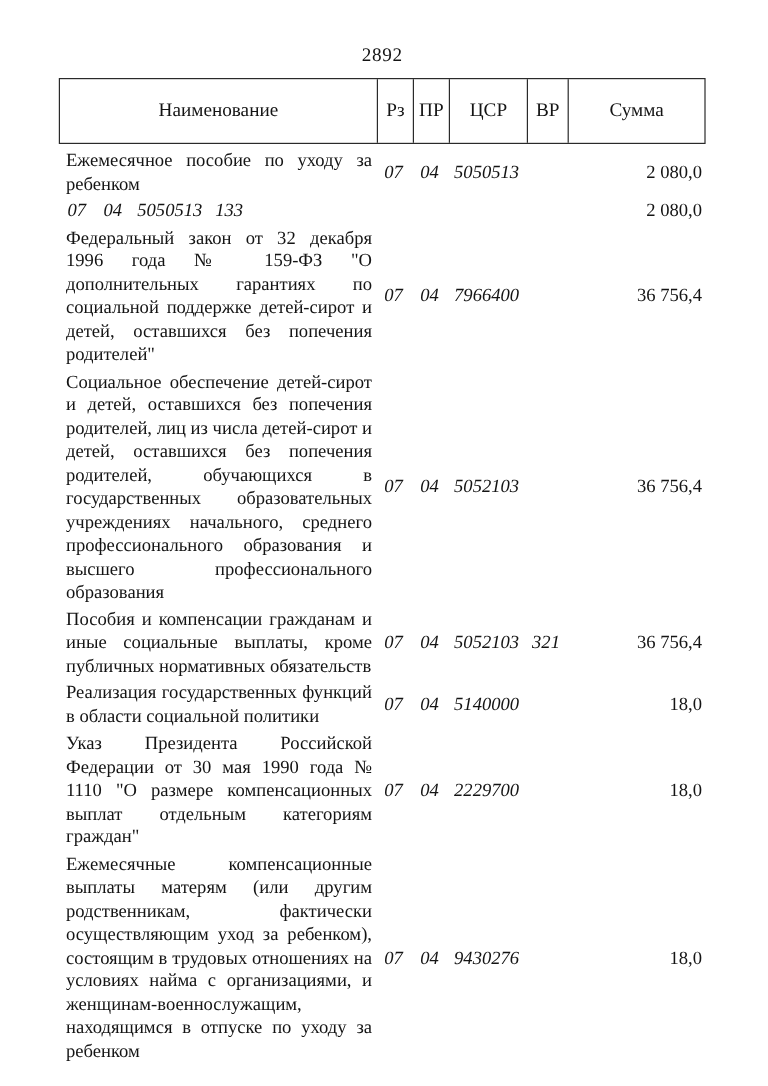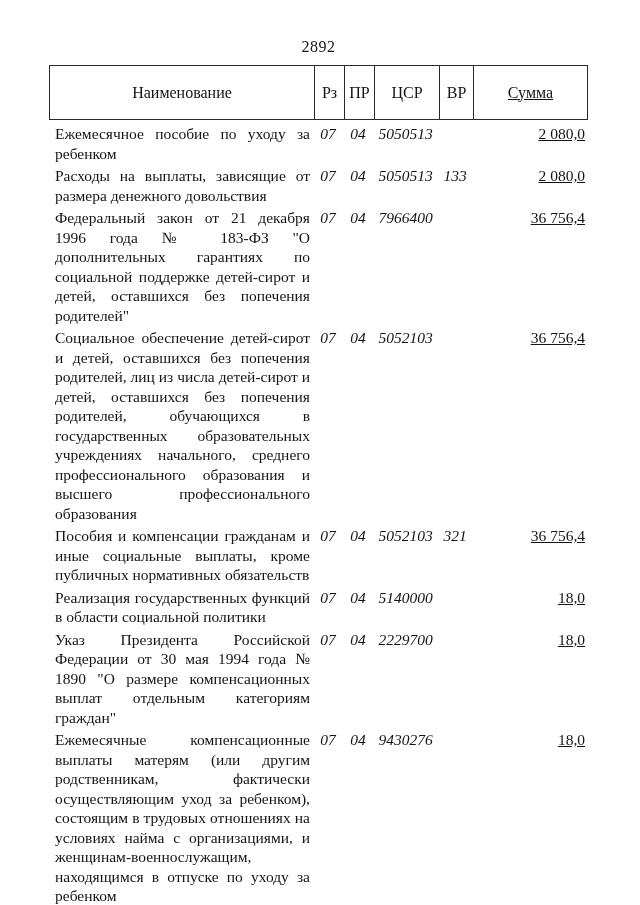--- a/index.html
+++ b/index.html
@@ -46,25 +46,25 @@
     font-size: 16px;
     box-sizing: border-box;
     border-left: 1.5px solid #2a2a2a;
   }
   .th:first-child { border-left: none; }
   .col-name { width: 264px; }
   .col-rz   { width: 30px; }
   .col-pr   { width: 30px; }
   .col-csr  { width: 65px; }
   .col-vr   { width: 34px; }
-  .col-sum  { flex: 1; text-decoration: underline; }
+  .col-sum  { flex: 1; }
   .tbody { margin-top: 4px; }
   .trow {
     display: flex;
-    align-items: flex-start;
+    align-items: center;
     margin-bottom: 3px;
   }
   .td {
     box-sizing: border-box;
     font-size: 15.5px;
     line-height: 19.5px;
     white-space: normal;
   }
   .td.col-name {
     padding: 0 3px 0 6px;
@@ -104,30 +104,29 @@
   <div class="trow">
     <div class="td col-name">Ежемесячное пособие по уходу за ребенком</div>
     <div class="td col-rz">07</div>
     <div class="td col-pr">04</div>
     <div class="td col-csr">5050513</div>
     <div class="td col-vr"></div>
     <div class="td col-sum">2 080,0</div>
   </div>
 
   <div class="trow">
-    <div class="td col-name">Расходы на выплаты, зависящие от размера денежного довольствия</div>
     <div class="td col-rz">07</div>
     <div class="td col-pr">04</div>
     <div class="td col-csr">5050513</div>
     <div class="td col-vr">133</div>
     <div class="td col-sum">2 080,0</div>
   </div>
 
   <div class="trow">
-    <div class="td col-name">Федеральный закон от 21 декабря 1996 года № 183-ФЗ "О дополнительных гарантиях по социальной поддержке детей-сирот и детей, оставшихся без попечения родителей"</div>
+    <div class="td col-name">Федеральный закон от 32 декабря 1996 года № 159-ФЗ "О дополнительных гарантиях по социальной поддержке детей-сирот и детей, оставшихся без попечения родителей"</div>
     <div class="td col-rz">07</div>
     <div class="td col-pr">04</div>
     <div class="td col-csr">7966400</div>
     <div class="td col-vr"></div>
     <div class="td col-sum">36 756,4</div>
   </div>
 
   <div class="trow">
     <div class="td col-name">Социальное обеспечение детей-сирот и детей, оставшихся без попечения родителей, лиц из числа детей-сирот и детей, оставшихся без попечения родителей, обучающихся в государственных образовательных учреждениях начального, среднего профессионального образования и высшего профессионального образования</div>
     <div class="td col-rz">07</div>
@@ -149,21 +148,21 @@
   <div class="trow">
     <div class="td col-name">Реализация государственных функций в области социальной политики</div>
     <div class="td col-rz">07</div>
     <div class="td col-pr">04</div>
     <div class="td col-csr">5140000</div>
     <div class="td col-vr"></div>
     <div class="td col-sum">18,0</div>
   </div>
 
   <div class="trow">
-    <div class="td col-name">Указ Президента Российской Федерации от 30 мая 1994 года № 1890 "О размере компенсационных выплат отдельным категориям граждан"</div>
+    <div class="td col-name">Указ Президента Российской Федерации от 30 мая 1990 года № 1110 "О размере компенсационных выплат отдельным категориям граждан"</div>
     <div class="td col-rz">07</div>
     <div class="td col-pr">04</div>
     <div class="td col-csr">2229700</div>
     <div class="td col-vr"></div>
     <div class="td col-sum">18,0</div>
   </div>
 
   <div class="trow">
     <div class="td col-name">Ежемесячные компенсационные выплаты матерям (или другим родственникам, фактически осуществляющим уход за ребенком), состоящим в трудовых отношениях на условиях найма с организациями, и женщинам-военнослужащим, находящимся в отпуске по уходу за ребенком</div>
     <div class="td col-rz">07</div>

